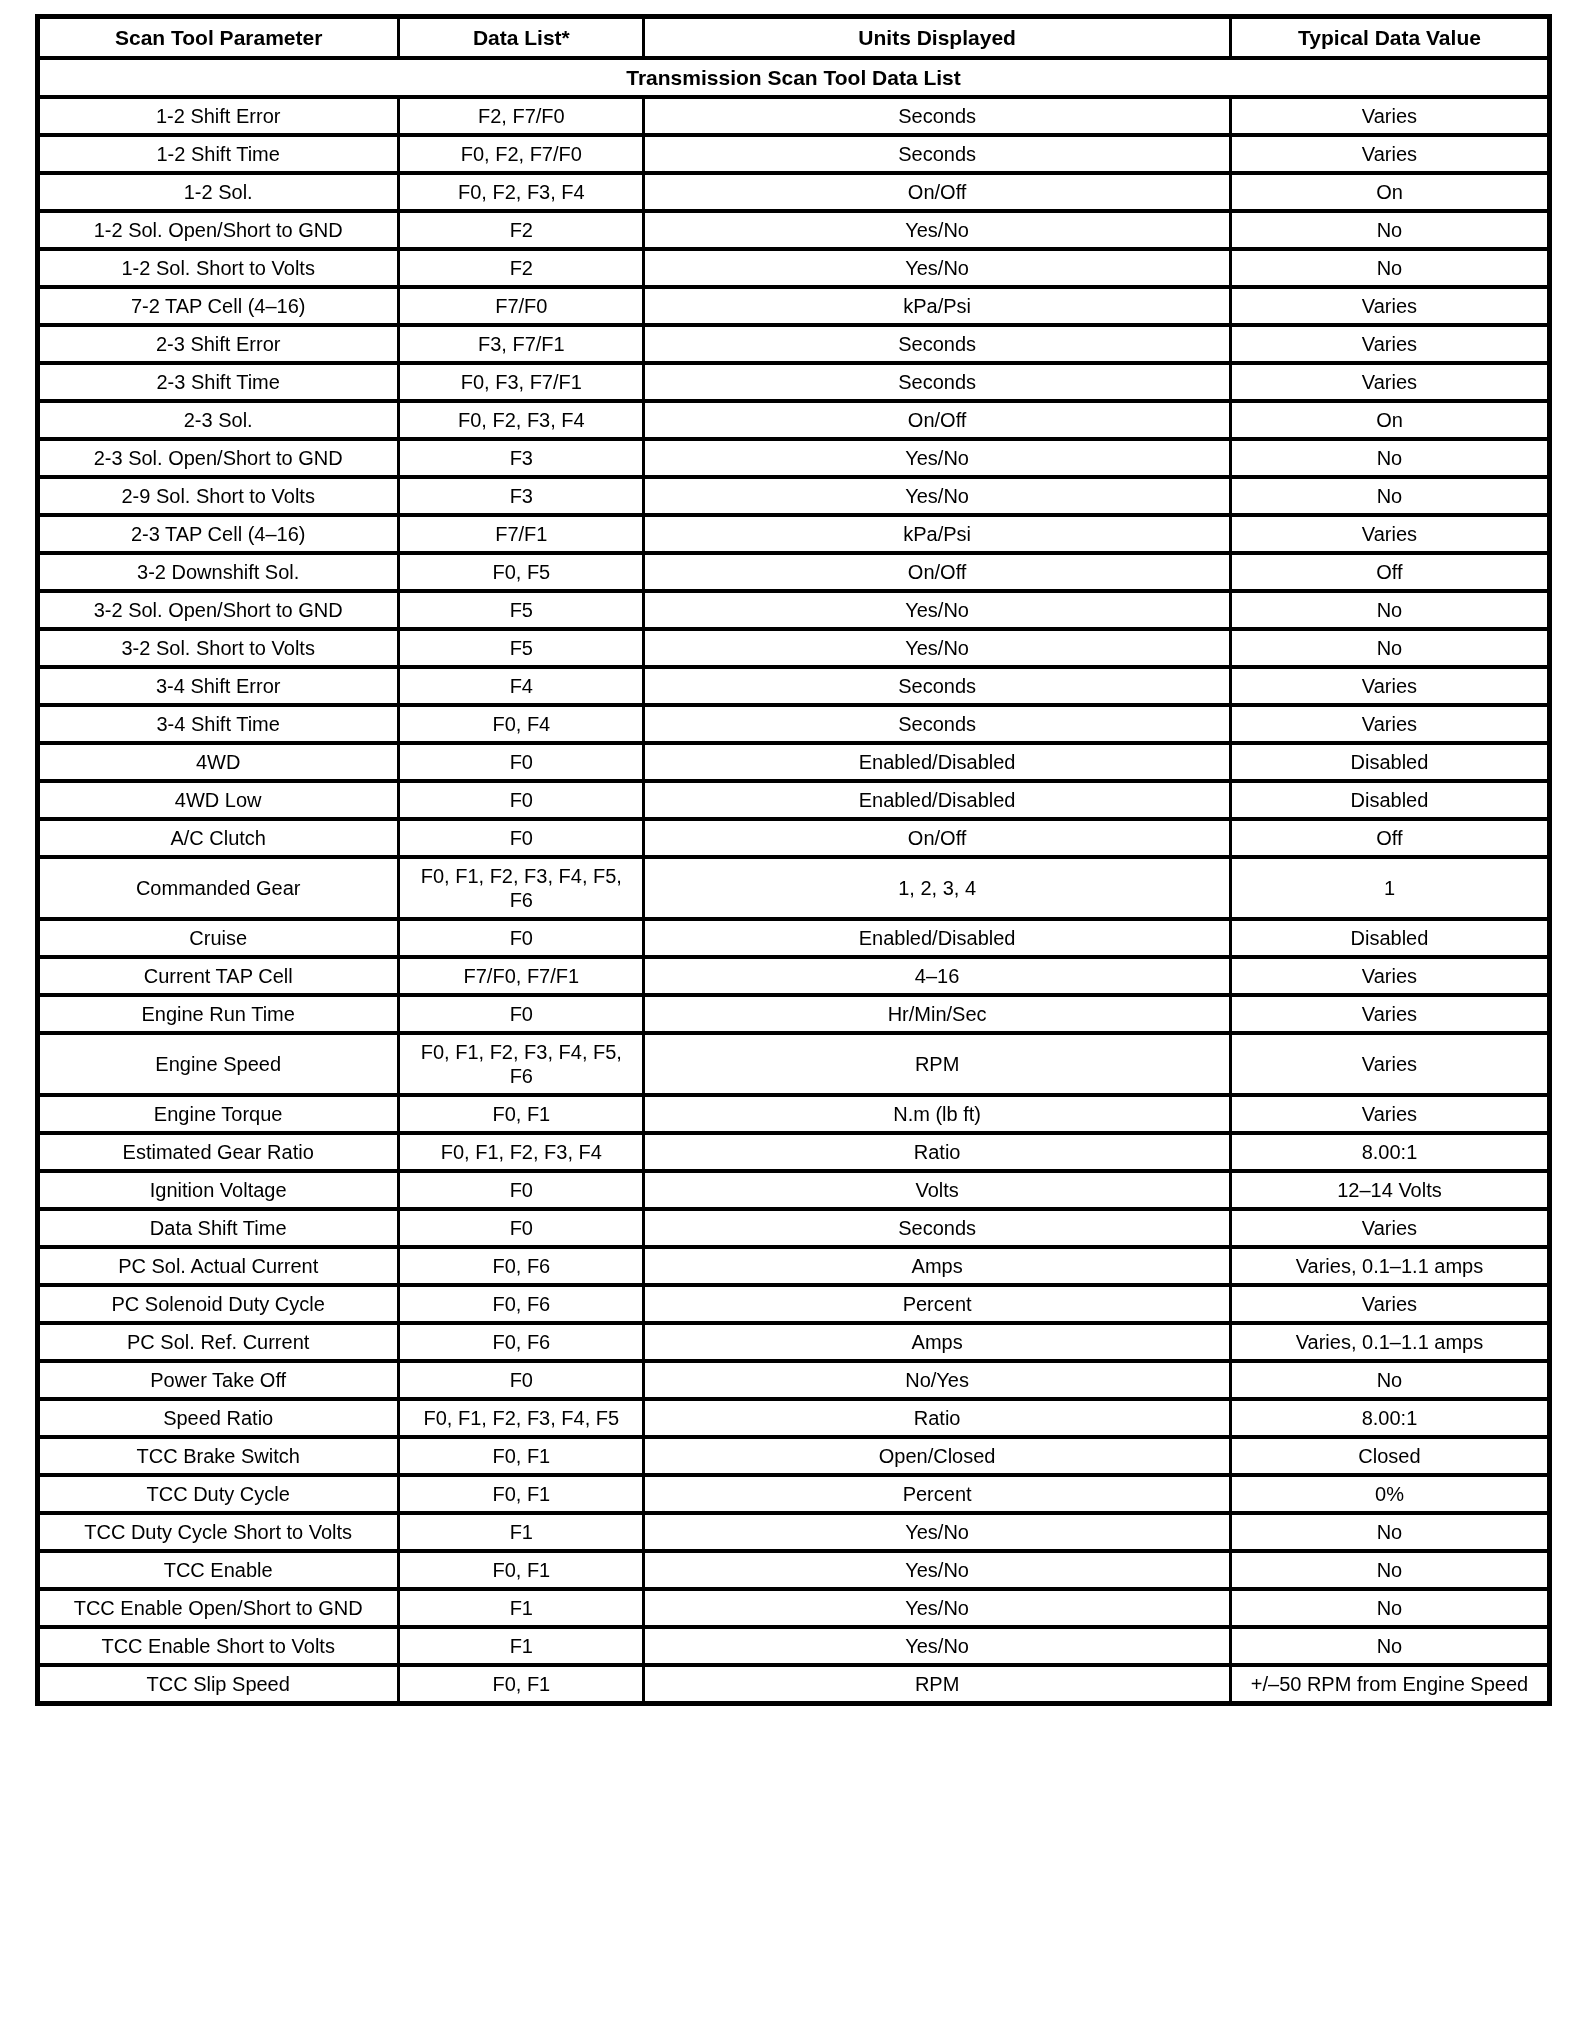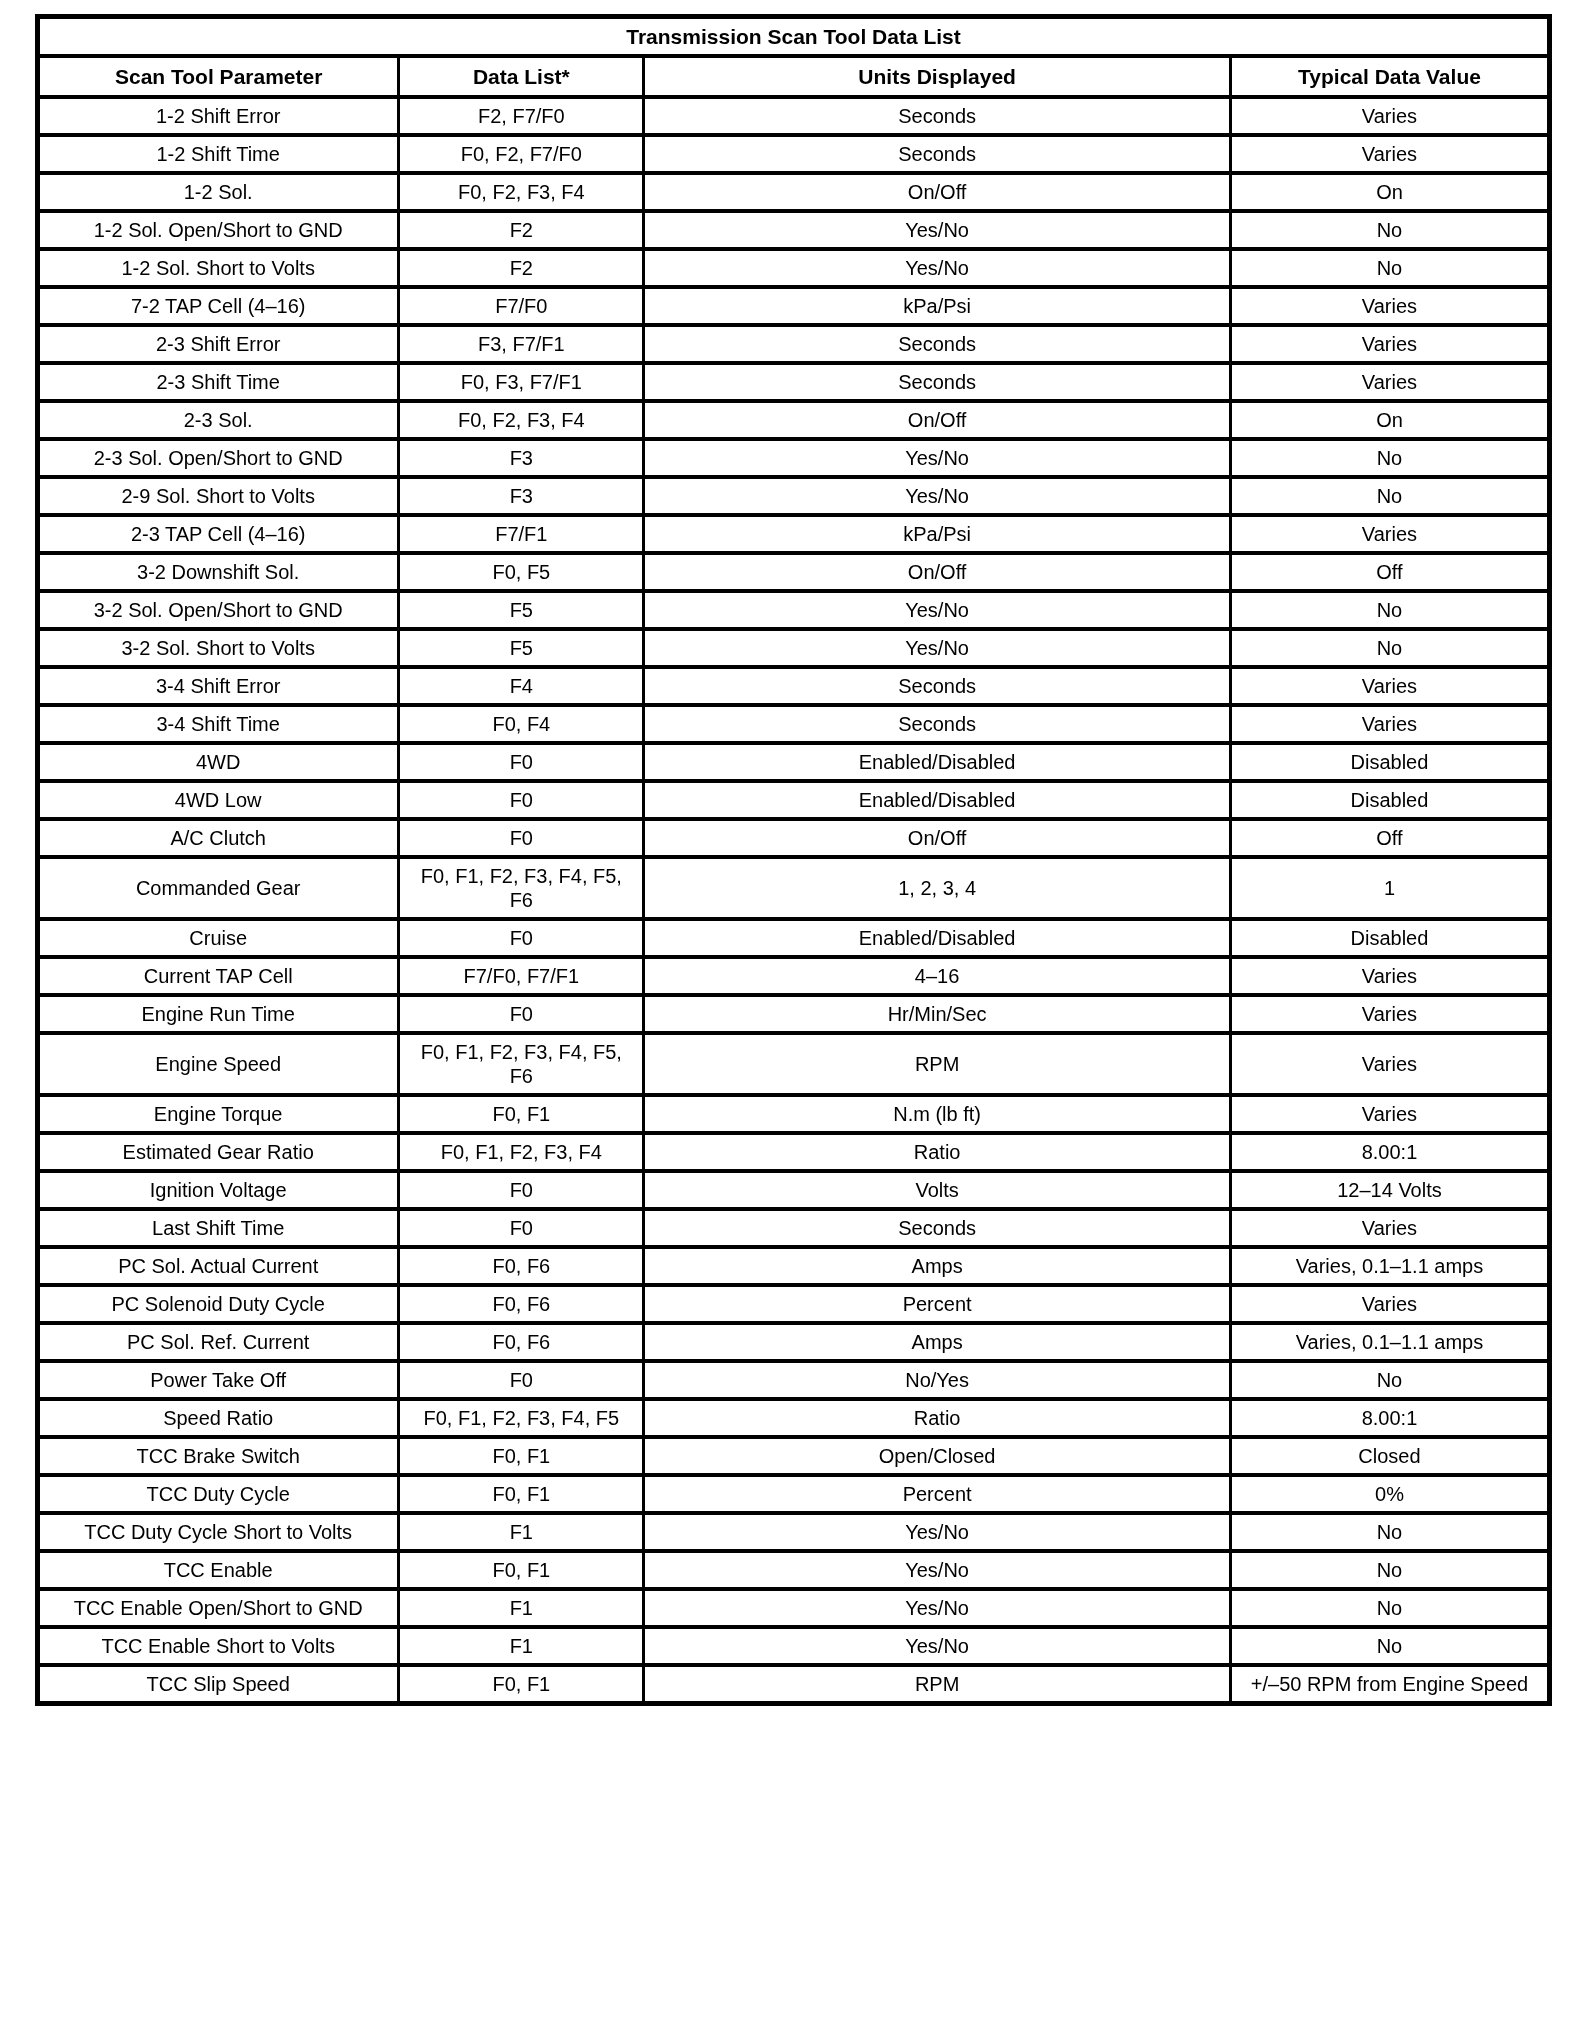--- a/index.html
+++ b/index.html
@@ -61,28 +61,28 @@
 <div class="page">
   <table class="scan-table">
     <colgroup>
       <col class="c-param">
       <col class="c-list">
       <col class="c-units">
       <col class="c-typical">
     </colgroup>
     <thead>
       <tr>
-        <th class="title-cell" colspan="4">Transmission Scan Tool Data List</th>
-      </tr>
-      <tr>
         <th>Scan Tool Parameter</th>
         <th>Data List*</th>
         <th>Units Displayed</th>
         <th>Typical Data Value</th>
       </tr>
+      <tr>
+        <th class="title-cell" colspan="4">Transmission Scan Tool Data List</th>
+      </tr>
     </thead>
     <tbody id="rows">
         <tr>
           <td class="param">1-2 Shift Error</td>
           <td>F2, F7/F0</td>
           <td>Seconds</td>
           <td>Varies</td>
         </tr>
         <tr>
           <td class="param">1-2 Shift Time</td>
@@ -240,21 +240,21 @@
           <td>Ratio</td>
           <td>8.00:1</td>
         </tr>
         <tr>
           <td class="param">Ignition Voltage</td>
           <td>F0</td>
           <td>Volts</td>
           <td>12–14 Volts</td>
         </tr>
         <tr>
-          <td class="param">Last Shift Time</td>
+          <td class="param">Data Shift Time</td>
           <td>F0</td>
           <td>Seconds</td>
           <td>Varies</td>
         </tr>
         <tr>
           <td class="param">PC Sol. Actual Current</td>
           <td>F0, F6</td>
           <td>Amps</td>
           <td>Varies, 0.1–1.1 amps</td>
         </tr>

